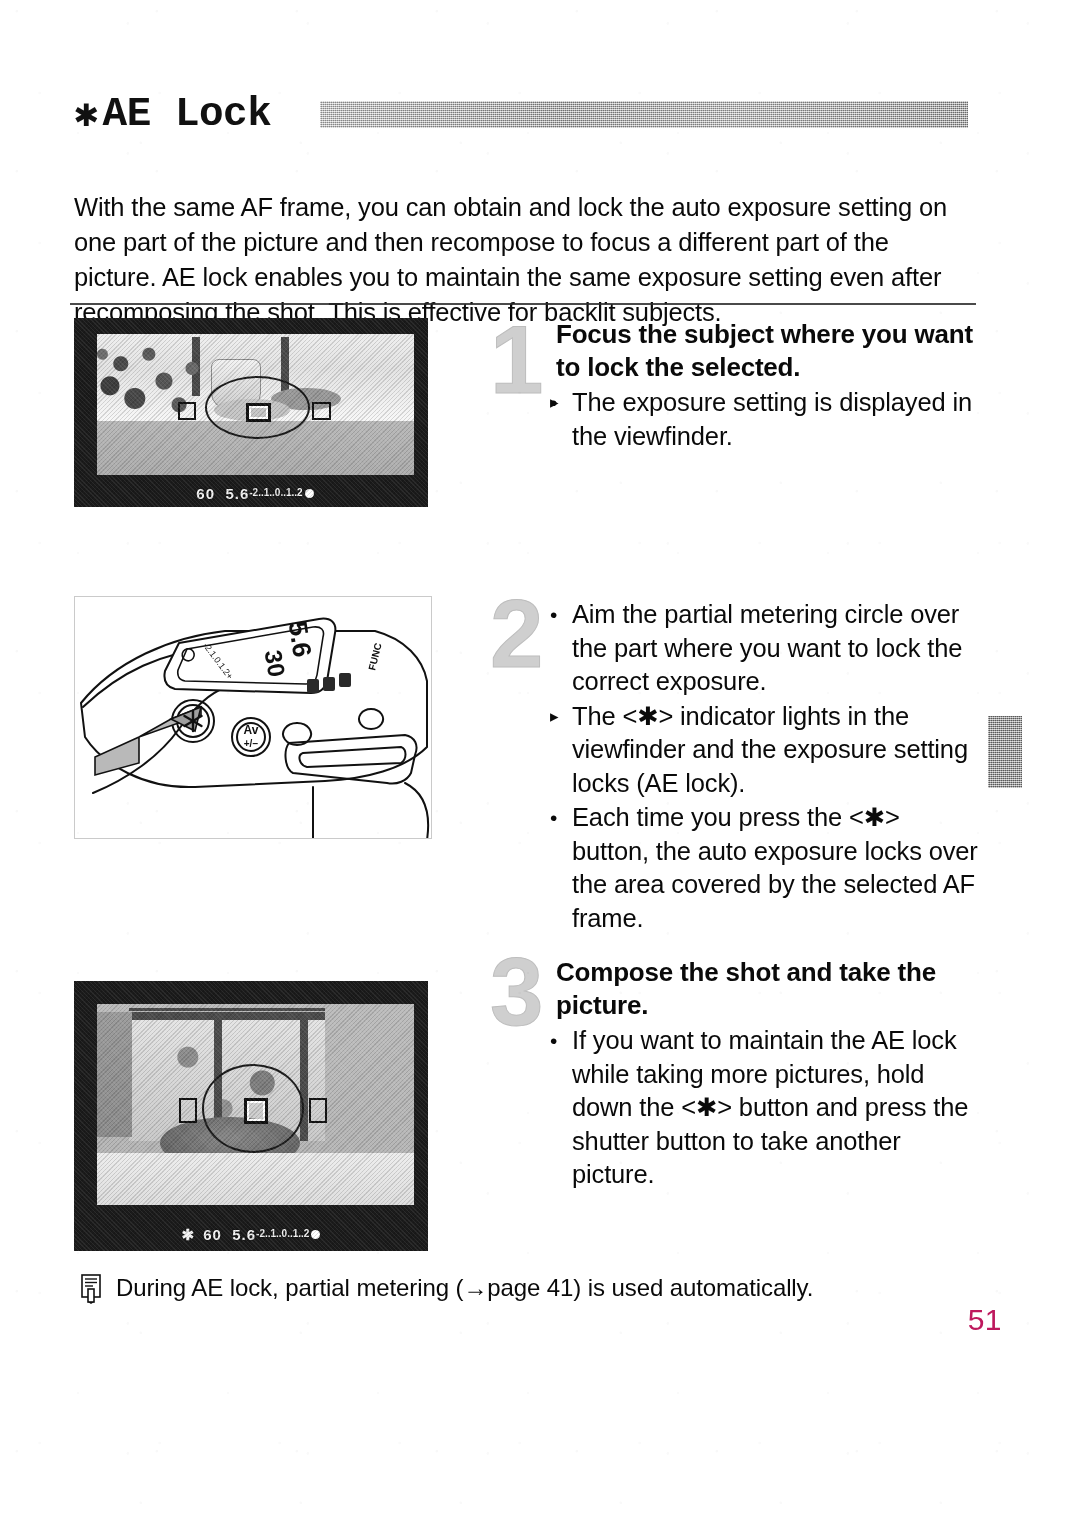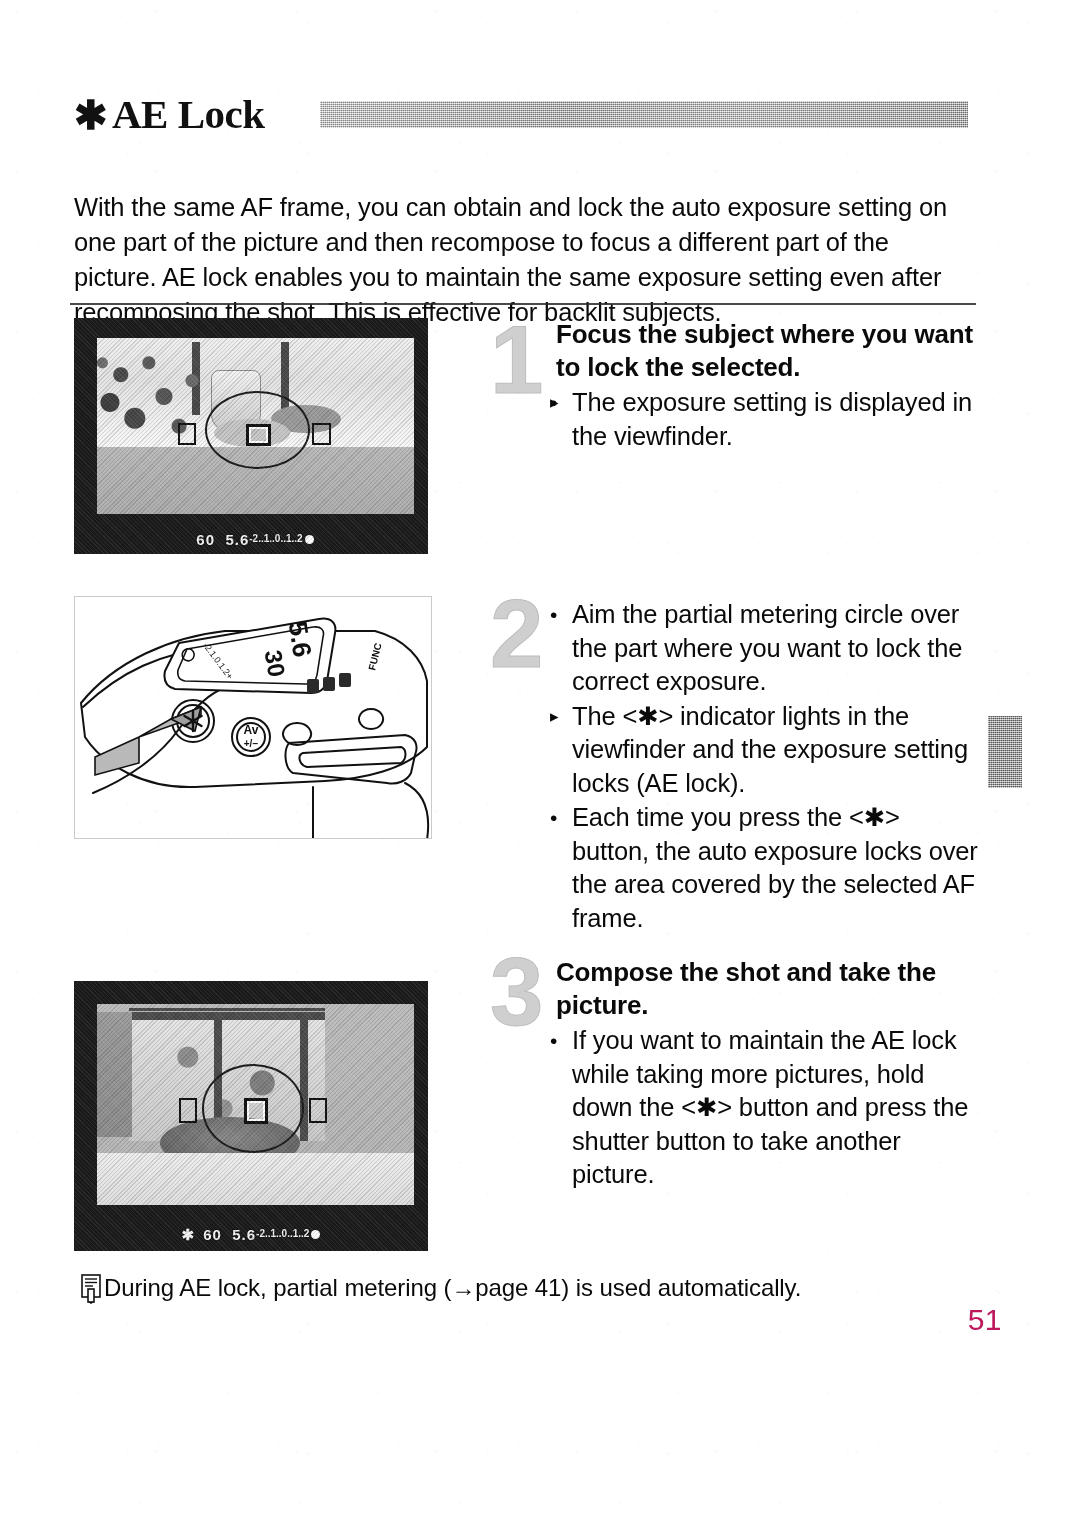--- a/index.html
+++ b/index.html
@@ -50,21 +50,21 @@
   .header-title {
     position: absolute;
     left: 0;
     top: 0;
     font-size: 41px;
     font-weight: bold;
     letter-spacing: -0.5px;
     line-height: 52px;
     white-space: nowrap;
     color: #111;
-    font-family: Liberation Serif, serif;
+    font-family: Liberation Mono, monospace;
   }
   .header-title .ae-star {
     font-size: 40px;
     display: inline-block;
     transform: translateY(1px);
     margin-right: 5px;
   }
   .header-bar {
     position: absolute;
     left: 246px;
@@ -109,21 +109,21 @@
   .step-2 { top: 596px; }
   .step-3 { top: 956px; }
 
   .figure {
     position: absolute;
     left: 0;
     top: 0;
   }
   .fig-photo {
     width: 354px;
-    height: 236px;
+    height: 189px;
   }
   .fig-line {
     width: 358px;
     height: 243px;
   }
   .fig-photo-3 {
     width: 354px;
     height: 270px;
     margin-top: 25px;
   }
@@ -344,20 +344,21 @@
   }
 
   
   .footnote {
     position: absolute;
     left: 80px;
     top: 1272px;
     width: 900px;
     display: flex;
     align-items: flex-start;
+    gap: 12px;
     font-size: 24px;
     line-height: 32px;
     letter-spacing: -0.1px;
   }
   .note-icon {
     width: 24px;
     height: 30px;
     flex: 0 0 auto;
     margin-top: 2px;
   }

